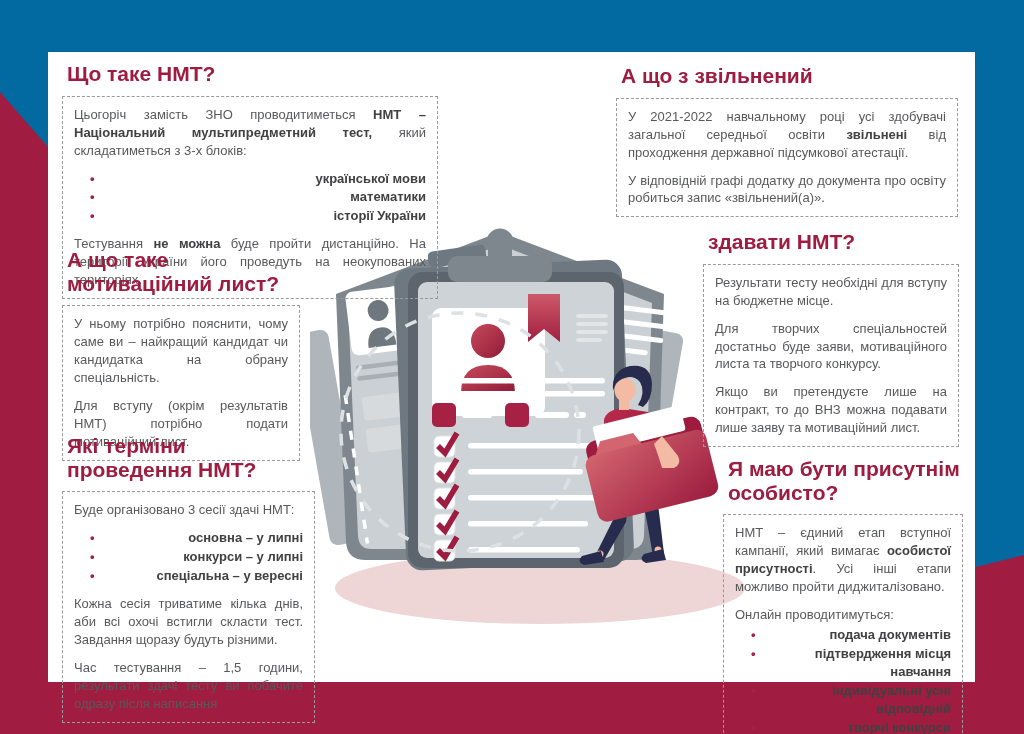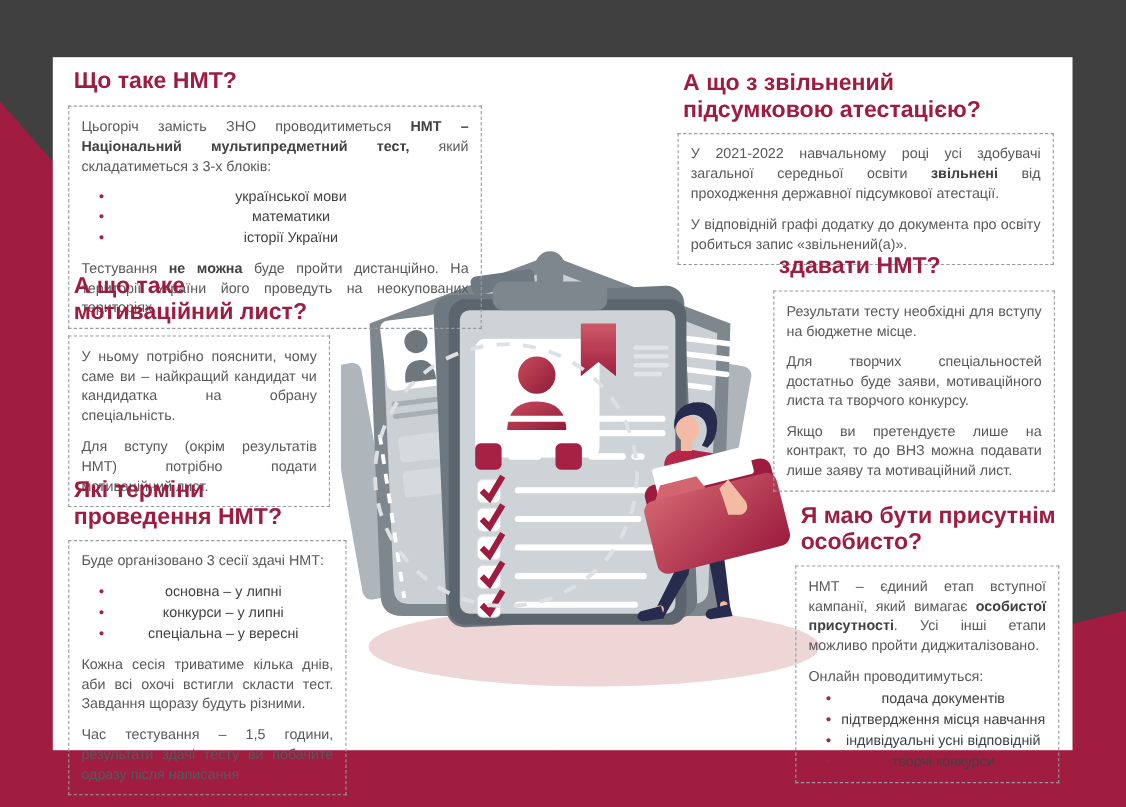--- a/index.html
+++ b/index.html
@@ -1,27 +1,27 @@
 <!DOCTYPE html>
 <html><head>
 <meta charset="utf-8">
 <style>
   html,body{margin:0;padding:0;background:#c5c9cb;}
-  .stage{position:relative;width:1024px;height:734px;background:#404040;overflow:hidden;
+  .stage{position:relative;width:1024px;height:734px;background:#0369a1;overflow:hidden;
          font-family:"Liberation Sans","DejaVu Sans",sans-serif;}
   .bg-svg{position:absolute;left:0;top:0;z-index:0;}
   .card{position:absolute;left:48px;top:52px;width:927px;height:630px;background:#fff;z-index:1;}
   .sec{position:absolute;}
   .sec h2{margin:0 0 10px 5px;font-size:21px;line-height:1.13;font-weight:bold;color:#9e1c40;}
   .box{border:1px dashed #979b9e;padding:9px 11px;color:#58595b;font-size:13px;line-height:1.38;}
   .box p{margin:0 0 10px 0;text-align:justify;}
   .box p:last-child{margin-bottom:0;}
   .bd{font-weight:bold;color:#414042;}
   .box ul{list-style:none;margin:2px 0 10px 0;padding:0 0 0 16px;}
-  .box li{position:relative;padding-left:13px;font-weight:normal;color:#414042;margin:1px 0;text-align:center;}
+  .box li{position:relative;padding-left:13px;font-weight:bold;color:#414042;margin:1px 0;text-align:right;}
   .box li::before{content:"•";position:absolute;left:0;top:0;color:#a32345;font-weight:bold;}
   .illu{position:absolute;left:262px;top:158px;z-index:0;}
 </style>
 </head>
 <body>
 
 <div class="stage">
 
   <svg class="bg-svg" width="1024" height="734" viewBox="0 0 1024 734">
     <polygon points="0,92 48,147 900,734 0,734" fill="#a01d41"></polygon>
@@ -204,21 +204,20 @@
           <li>спеціальна – у вересні</li>
         </ul>
         <p>Кожна сесія триватиме кілька днів, аби всі охочі встигли скласти тест. Завдання щоразу будуть різними.</p>
         <p>Час тестування – 1,5 години, результати здачі тесту ви побачите одразу після написання</p>
       </div>
     </section>
 
     <section class="sec" style="left:568px;top:12px;width:342px;">
       <h2>
         <div>А що з звільнений</div>
-        <div>підсумковою атестацією?</div>
       </h2>
       <div class="box">
         <p><span>У 2021-2022 навчальному році усі здобувачі загальної середньої освіти </span><span class="bd">звільнені</span><span> від проходження державної підсумкової атестації.</span></p>
         <p>У відповідній графі додатку до документа про освіту робиться запис «звільнений(а)».</p>
       </div>
     </section>
 
     <section class="sec" style="left:655px;top:178px;width:256px;">
       <h2>
         <div>здавати НМТ?</div>

